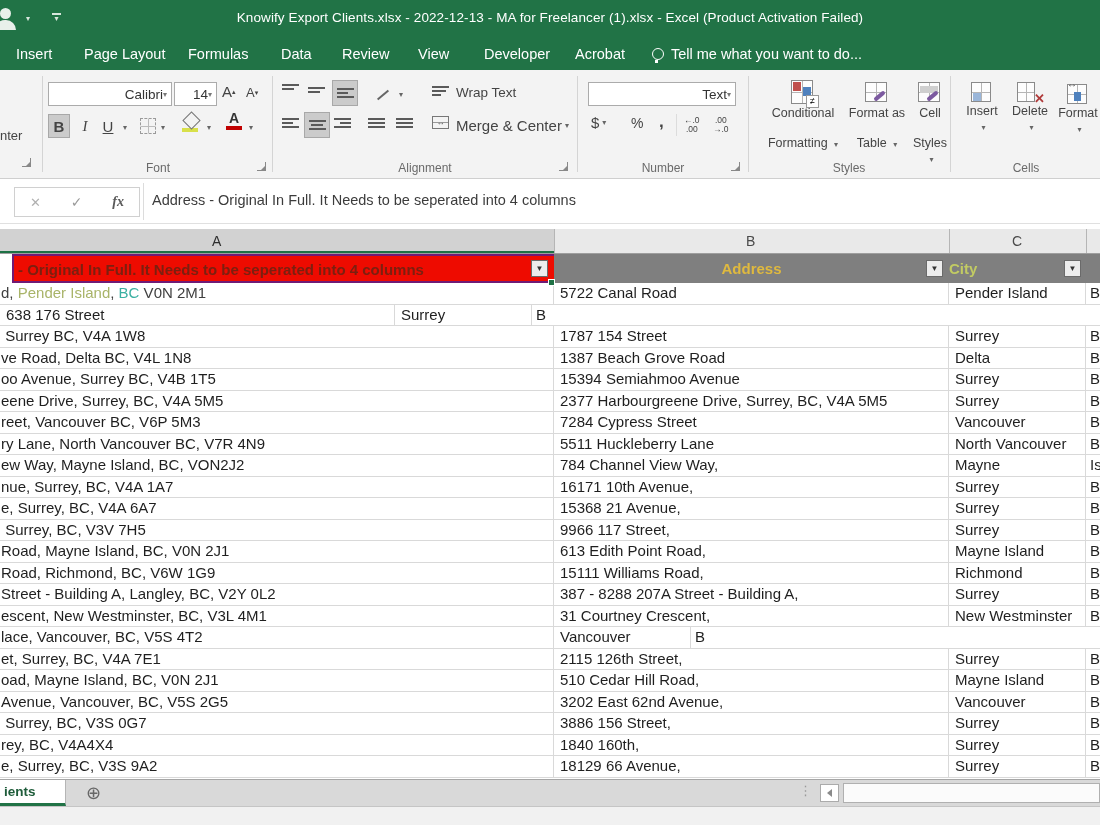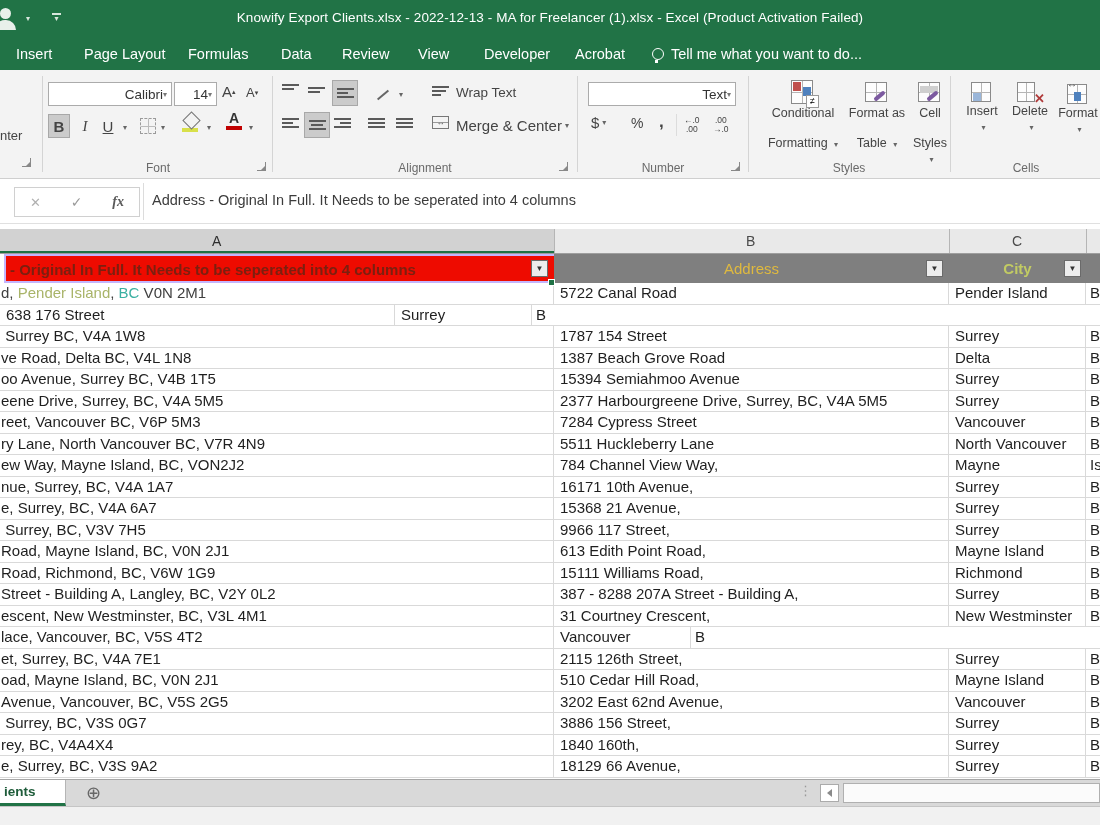--- a/index.html
+++ b/index.html
@@ -55,25 +55,25 @@
   .fvalue{position:absolute;left:152px;top:13px;font-size:14.5px;color:#3c3c3c;white-space:nowrap}
 
   
   .colheads{left:0;top:229px;width:1100px;height:25px;background:#e9e9e9;border-bottom:1px solid #9e9e9e;box-sizing:border-box}
   .colheads .sel{position:absolute;left:0;top:0;width:554px;height:24px;background:#d2d2d2;border-bottom:2px solid #1e7145;box-sizing:border-box}
   .colletter{position:absolute;top:4px;font-size:14px;color:#4a4a4a}
   .colsep{position:absolute;top:0;height:24px;width:1px;background:#b5b5b5}
 
   
   .hrow{left:0;top:254px;width:1100px;height:29px}
-  .h-a{position:absolute;left:4px;top:0;width:554px;height:29px;background:#ee0b00;border:2px solid #c4b5fd;box-sizing:border-box;overflow:hidden}
+  .h-a{position:absolute;left:12px;top:0;width:554px;height:29px;background:#ee0b00;border:2px solid #701a75;box-sizing:border-box;overflow:hidden}
   .h-a span{position:absolute;left:4px;top:5px;font-size:15px;font-weight:bold;color:#7b2010;white-space:pre}
   .h-b{position:absolute;left:554px;top:0;width:395px;height:29px;background:#7f7f7f;display:flex;align-items:center;justify-content:center}
-  .h-b span{font-size:15px;font-weight:normal;color:#dfb93f}
-  .h-c{position:absolute;left:949px;top:0;width:137px;height:29px;background:#7f7f7f;display:flex;align-items:center;justify-content:center}
+  .h-b span{font-size:15px;font-weight:bold;color:#dfb93f}
+  .h-c{position:absolute;left:949px;top:0;width:137px;height:29px;background:#7f7f7f;display:flex;align-items:center;}
   .h-c span{font-size:15px;font-weight:bold;color:#c2cb63}
   .h-d{position:absolute;left:1086px;top:0;width:14px;height:29px;background:#7f7f7f}
   .filterbtn{position:absolute;top:6px;width:17px;height:17px;background:#ececec;border:1px solid #6a6a6a;box-sizing:border-box;display:flex;align-items:center;justify-content:center;font-size:8px;color:#333}
   .fillhandle{position:absolute;left:548px;top:279px;width:7px;height:7px;background:#1e7145;border:1px solid #fff;box-sizing:border-box;z-index:5}
 
   
   .rows{left:0;top:283px;width:1100px}
   .trow{display:flex;height:21.5px;border-bottom:1px solid #d9d9d9;box-sizing:border-box;background:#fff}
   .tcell{box-sizing:border-box;border-right:1px solid #d9d9d9;font-size:15px;color:#1f1f1f;white-space:pre;overflow:hidden;line-height:20px}
   .ca{width:554px;padding-left:1px}

